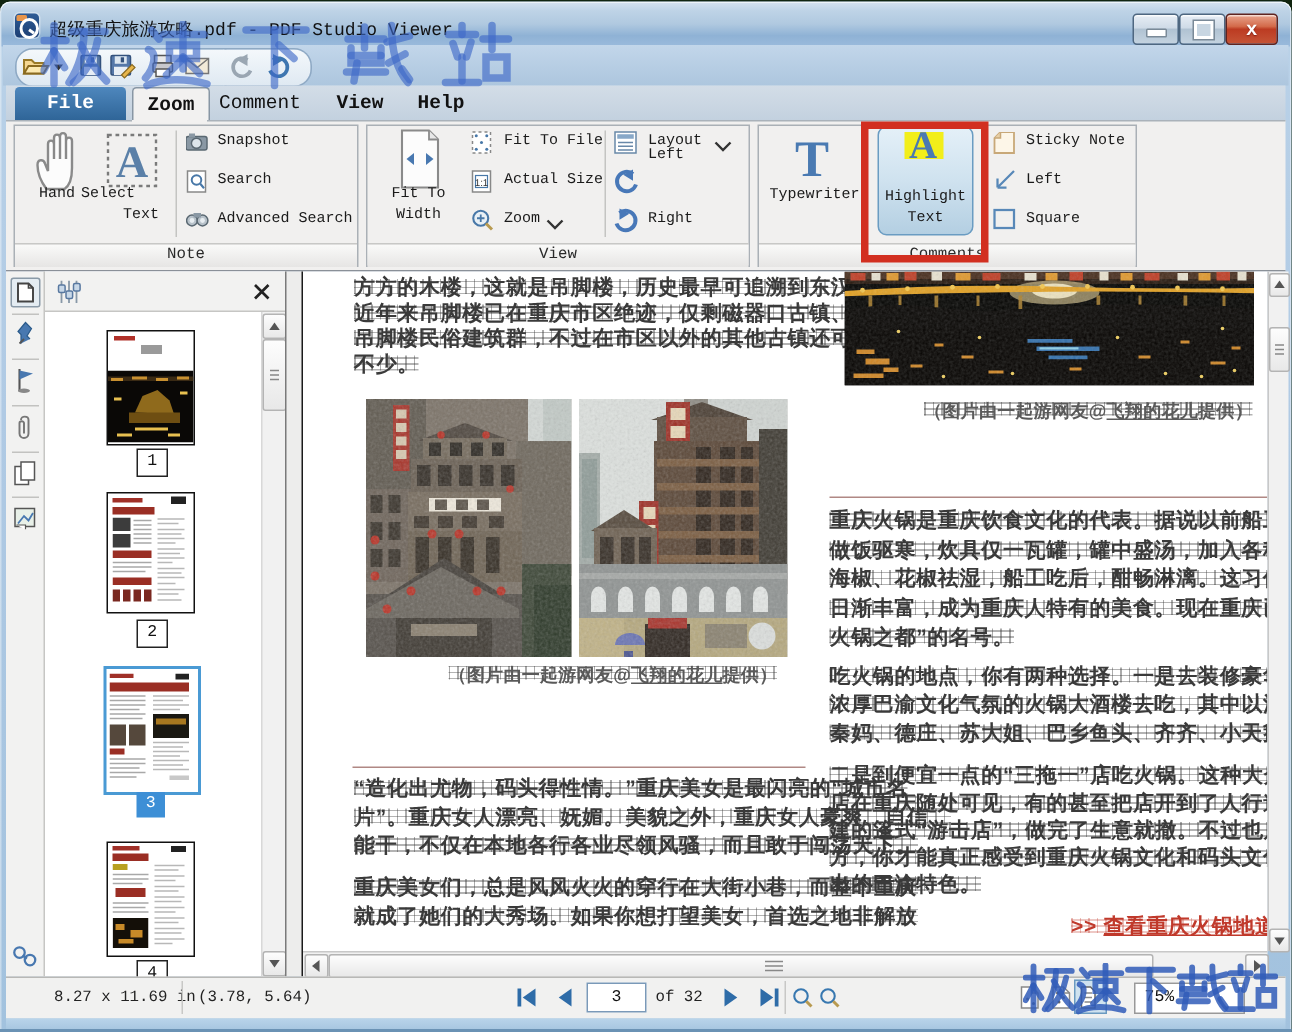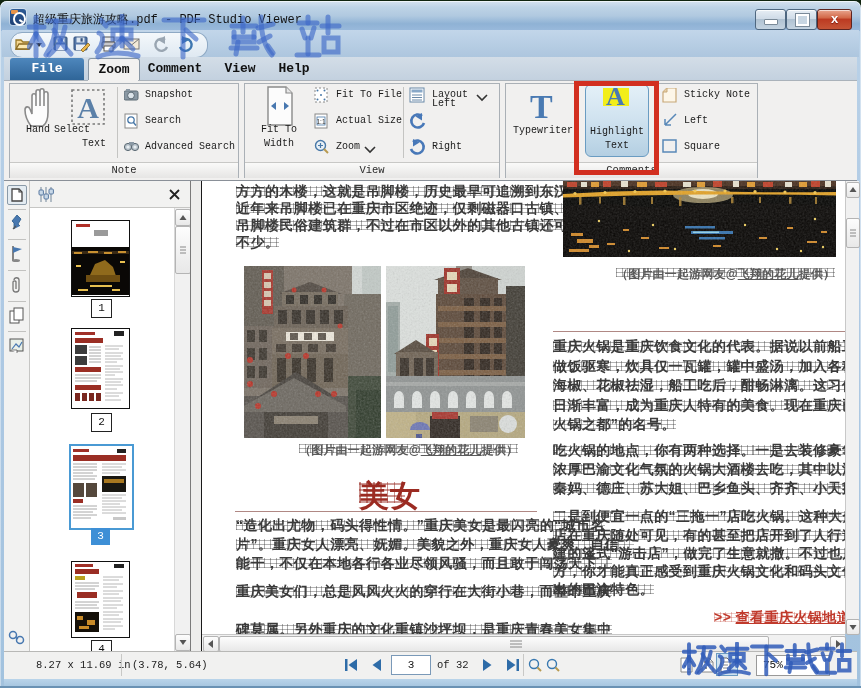--- a/index.html
+++ b/index.html
@@ -68,21 +68,21 @@
 </svg>
 <svg class="abs" style="left:152px;top:36px" width="64" height="17" viewBox="0 0 64 17">
  <path d="M13 4 A6 6 0 1 0 15 11" fill="none" stroke="#9aa6b2" stroke-width="2.4"></path>
  <path d="M13 0 L13 8 L6 4 Z" fill="#9aa6b2"></path>
  <path d="M30 4 A6 6 0 1 1 28 11" fill="none" stroke="#3e76b0" stroke-width="2.4"></path>
  <path d="M30 0 L30 8 L37 4 Z" fill="#3e76b0"></path>
 </svg>
 <div class="abs" style="left:4px;top:57px;width:853px;height:23px;background:linear-gradient(#d3dde7,#c3d1df)"></div>
 <div class="abs mono" style="left:10px;top:58px;width:74px;height:22px;border-radius:3px 3px 0 0;background:linear-gradient(#4e87bd,#2f6598);color:#fff;font-weight:bold;font-size:13px;text-align:center;line-height:22px">File</div>
 <div class="abs mono" style="left:88px;top:58px;width:50px;height:23px;border:1px solid #8896a4;border-bottom:none;border-radius:3px 3px 0 0;background:#f2f1f0;color:#111;font-weight:bold;font-size:13px;text-align:center;line-height:22px">Zoom</div>
-<div class="abs mono" style="left:146px;top:58px;width:58px;height:22px;color:#111;font-weight:bold;font-size:13px;text-align:center;line-height:22px">Comment</div>
+<div class="abs mono" style="left:146px;top:58px;width:58px;height:22px;color:#111;font-weight:normal;font-size:13px;line-height:22px">Comment</div>
 <div class="abs mono" style="left:222px;top:58px;width:36px;height:22px;color:#111;font-weight:bold;font-size:13px;text-align:center;line-height:22px">View</div>
 <div class="abs mono" style="left:276px;top:58px;width:36px;height:22px;color:#111;font-weight:bold;font-size:13px;text-align:center;line-height:22px">Help</div>
 <div class="abs" style="left:4px;top:80px;width:853px;height:101px;background:#f1f0ef;border-top:1px solid #aab2ba;border-bottom:1px solid #8a9098;box-sizing:border-box"></div>
 <div class="abs" style="left:88px;top:80px;width:50px;height:2px;background:#f2f1f0"></div>
 <div class="abs" style="left:9px;top:83px;width:230px;height:95px;border:1px solid #aab0b6;box-sizing:border-box"></div>
 <div class="abs" style="left:244px;top:83px;width:256px;height:95px;border:1px solid #aab0b6;box-sizing:border-box"></div>
 <div class="abs" style="left:505px;top:83px;width:253px;height:95px;border:1px solid #aab0b6;box-sizing:border-box"></div>
 <div class="abs" style="left:10px;top:162px;width:228px;height:15px;background:linear-gradient(#fafaf9,#e6e5e4);border-top:1px solid #c8c8c6"></div>
 <div class="abs" style="left:245px;top:162px;width:254px;height:15px;background:linear-gradient(#fafaf9,#e6e5e4);border-top:1px solid #c8c8c6"></div>
 <div class="abs" style="left:506px;top:162px;width:251px;height:15px;background:linear-gradient(#fafaf9,#e6e5e4);border-top:1px solid #c8c8c6"></div>
@@ -516,27 +516,26 @@
  <rect x="0" y="146" width="30" height="26" fill="#c0b286"></rect>
  <rect x="44" y="150" width="30" height="22" fill="#2e2620"></rect>
  <rect x="46" y="146" width="26" height="7" fill="#a8322a"></rect>
  <rect x="84" y="150" width="28" height="16" fill="#8a8270"></rect>
  <path d="M24 164 a10 8 0 0 1 20 0 l-20 0 z" fill="#6a74b4"></path>
  <rect x="30" y="168" width="6" height="4" fill="#4a5490"></rect>
  <circle cx="122" cy="158" r="9" fill="#dcdfdd"></circle>
  <rect width="139" height="172" filter="url(#grain)"></rect>
 </svg>
 <div class="doctx" style="left:97px;top:261px;font-size:12px;letter-spacing:0.2px;color:#5a5a5a;background-size:100% 9px,100% 9px;background-position:0 2px,0 2px">（图片由一起游网友@<span style="text-decoration:underline">飞翔的花儿</span>提供）</div>
-<div class="doctx" style="left:157px;top:295px;font-size:30px;color:#9b2b22;letter-spacing:1px;background-image:repeating-linear-gradient(90deg,rgba(150,40,32,.50) 0 1.5px,transparent 1.5px 7px),repeating-linear-gradient(0deg,rgba(150,40,32,.46) 0 1.5px,transparent 1.5px 6px);background-size:46px 21px,46px 21px;background-position:0 6px,0 6px;background-repeat:no-repeat,no-repeat">美女</div>
 <div class="abs" style="left:33px;top:330px;width:302px;height:1px;background:#b08884"></div>
 <div class="doctx" style="left:34px;top:336px">“造化出尤物，码头得性情。”重庆美女是最闪亮的“城市名</div>
 <div class="doctx" style="left:34px;top:355px">片”。重庆女人漂亮、妩媚。美貌之外，重庆女人豪爽、自信、</div>
 <div class="doctx" style="left:34px;top:374px">能干，不仅在本地各行各业尽领风骚，而且敢于闯荡天下。</div>
 <div class="doctx" style="left:34px;top:402px">重庆美女们，总是风风火火的穿行在大街小巷，而整个重庆</div>
-<div class="doctx" style="left:34px;top:440px">碑莫属。另外重庆的文化重镇沙坪坝，是重庆青春美女集中</div>
+<div class="doctx" style="left:34px;top:421px">就成了她们的大秀场。如果你想打望美女，首选之地非解放</div>
 <svg class="abs" style="left:361px;top:0px" width="273" height="76" viewBox="0 0 273 76">
  <rect width="273" height="76" fill="#060604"></rect>
  <rect x="0" y="0" width="273" height="8" fill="#4a3020"></rect>
  <rect x="0" y="5" width="273" height="3" fill="#2a1c12"></rect>
  <g fill="#c04028">
         <rect x="4" y="1" width="10" height="5"></rect>
         <rect x="40" y="0" width="8" height="6"></rect>
         <rect x="92" y="1" width="12" height="5"></rect>
         <rect x="150" y="0" width="9" height="6"></rect>
         <rect x="200" y="1" width="10" height="5"></rect>

